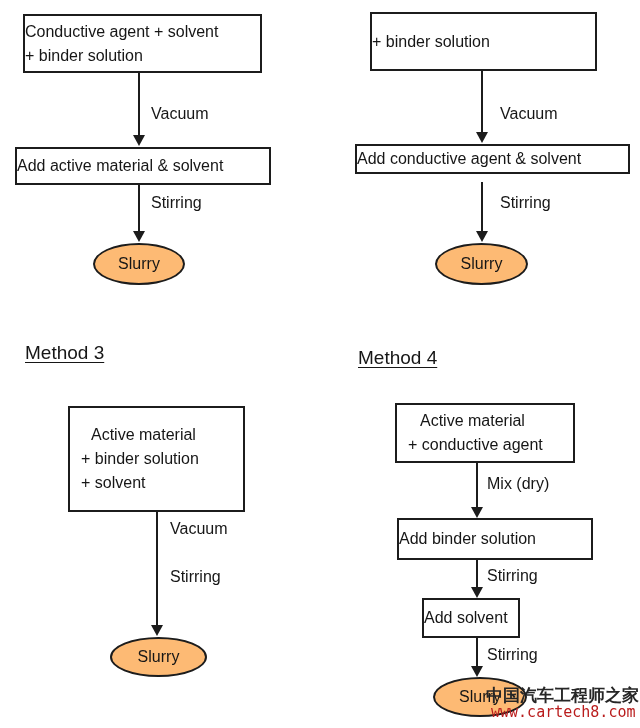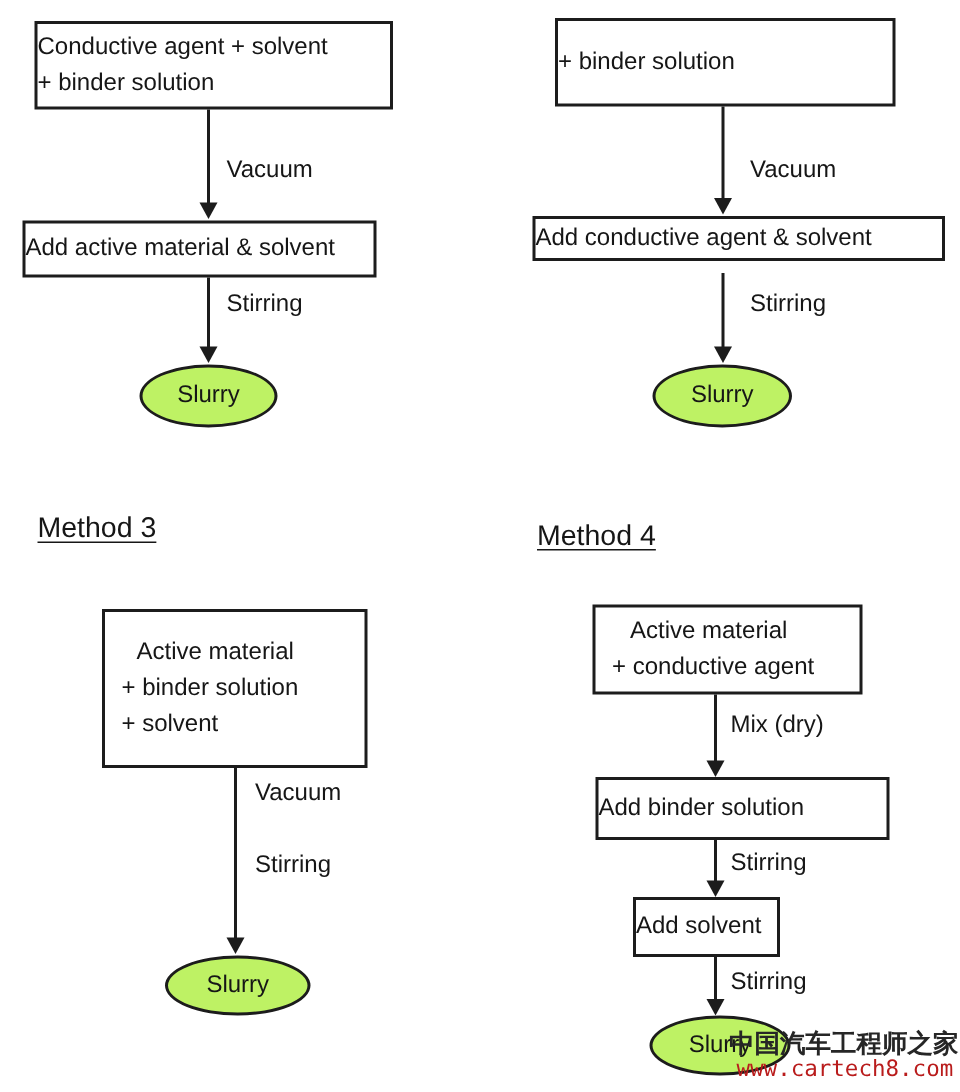--- a/index.html
+++ b/index.html
@@ -17,21 +17,21 @@
   .pbox .line { white-space:nowrap; }
   .vline { position:absolute; width:2px; background:#1c1c1c; }
   .ahead {
     position:absolute; width:0; height:0;
     border-left:6px solid transparent; border-right:6px solid transparent;
     border-top:11px solid #1c1c1c;
   }
   .albl { position:absolute; font-size:16px; white-space:nowrap; }
   .term {
     position:absolute; border:2px solid #1c1c1c; border-radius:50%;
-    background:#bef264; display:flex; align-items:center; justify-content:center;
+    background:#fdba74; display:flex; align-items:center; justify-content:center;
     font-size:16px; box-sizing:border-box;
   }
   .mlabel {
     position:absolute; font-size:19px; text-decoration:underline;
     text-underline-offset:3px; white-space:nowrap;
   }
   .wm-cjk {
     position:absolute; left:486px; top:684px; z-index:5;
     font-family:"DejaVu Serif", serif; font-weight:bold;
     font-size:17px; color:#262626; white-space:nowrap;
@@ -49,21 +49,21 @@
 <body>
 
 <div>
   <div class="pbox centered" style="left:23px; top:14px; width:239px; height:59px;">
     <div class="line">Conductive agent + solvent</div>
     <div class="line">+ binder solution</div>
   </div>
   <div class="vline" style="left:138px; top:73px; height:63px;"></div>
   <div class="ahead" style="left:133px; top:135px;"></div>
   <div class="albl" style="left:151px; top:105px;">Vacuum</div>
-  <div class="pbox centered" style="left:15px; top:147px; width:236px; height:38px;">
+  <div class="pbox centered" style="left:15px; top:147px; width:256px; height:38px;">
     <div class="line">Add active material &amp; solvent</div>
   </div>
   <div class="vline" style="left:138px; top:185px; height:47px;"></div>
   <div class="ahead" style="left:133px; top:231px;"></div>
   <div class="albl" style="left:151px; top:194px;">Stirring</div>
   <div class="term" style="left:93px; top:243px; width:92px; height:42px;">
     <span>Slurry</span>
   </div>
 </div>
 

